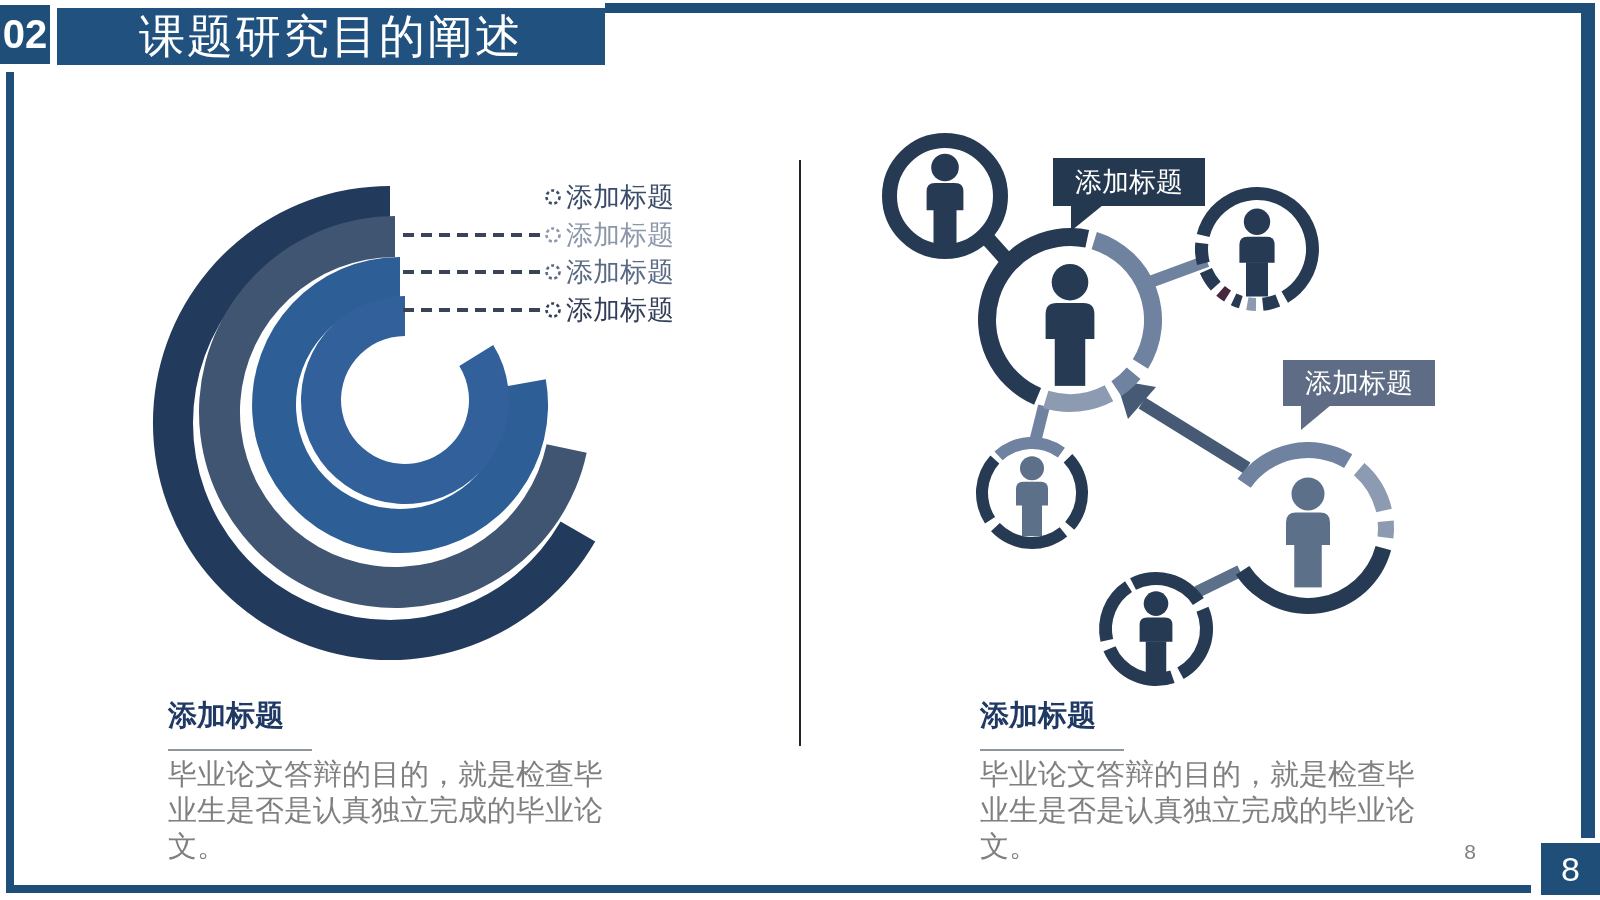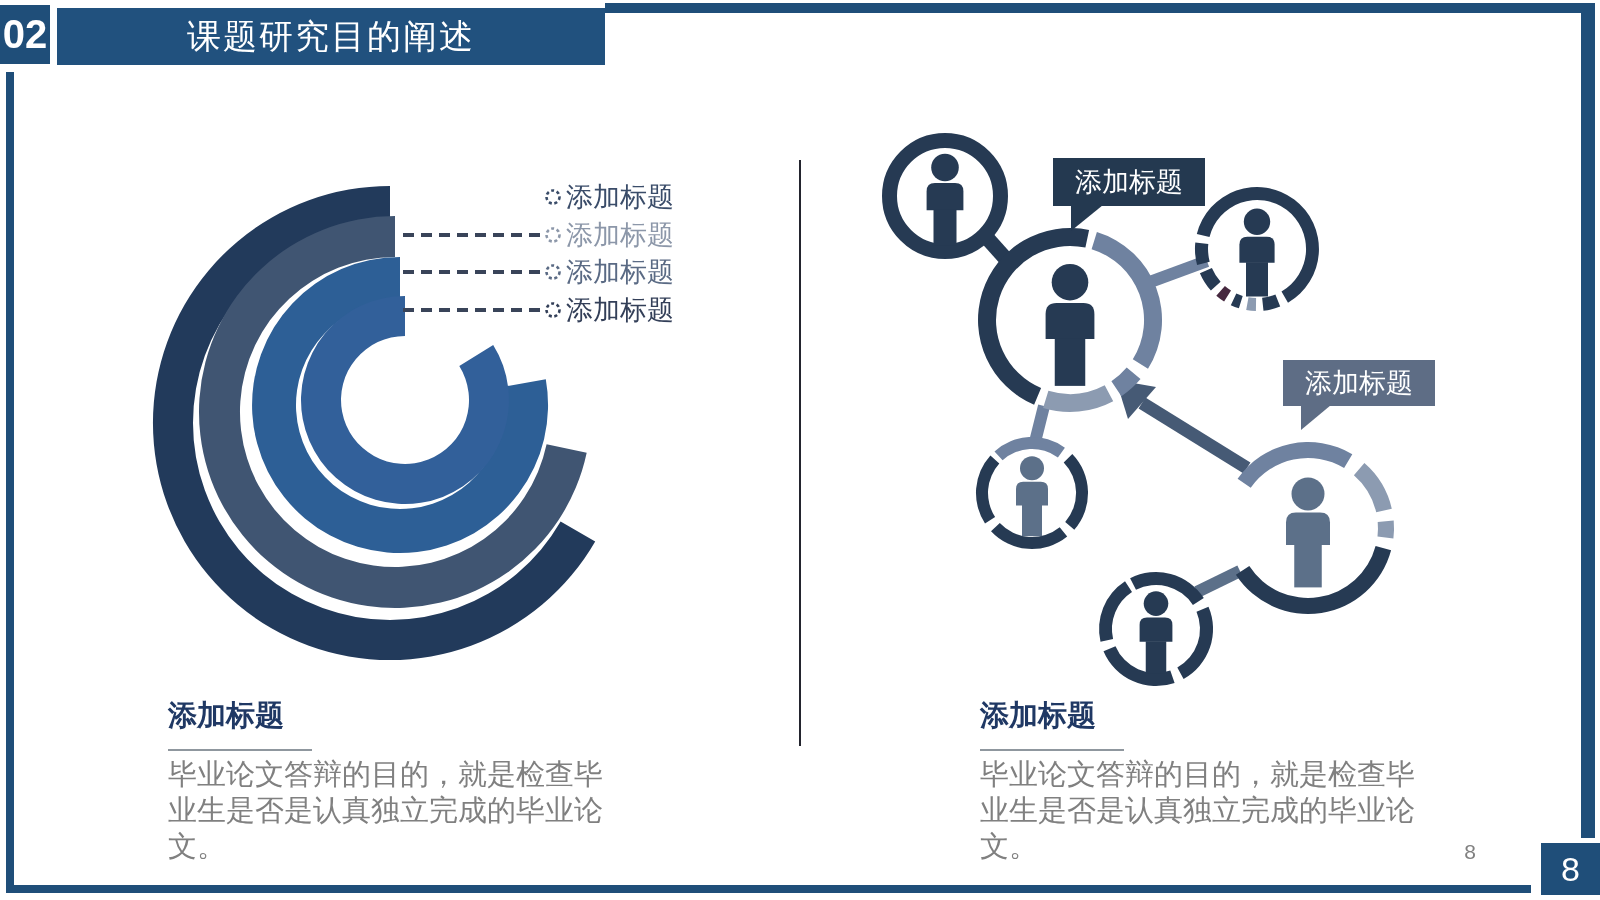--- a/index.html
+++ b/index.html
@@ -13,21 +13,21 @@
   #border-bottom{left:6px;top:885px;width:1525px;height:8px;}
   #border-right{left:1581px;top:3px;width:14px;height:835px;}
   #top-strip{left:605px;top:3px;width:990px;height:10px;}
   
   #num-box{
     position:absolute;left:0;top:5px;width:50px;height:59px;background:var(--frame);
     color:#fff;font-size:40px;font-weight:bold;display:flex;align-items:center;justify-content:center;
   }
   #title-bar{
     position:absolute;left:57px;top:8px;width:548px;height:57px;background:var(--titlebar);
-    color:#fff;font-size:34px;letter-spacing:2px;display:flex;align-items:center;justify-content:center;
+    color:#fff;font-size:46px;letter-spacing:2px;display:flex;align-items:center;justify-content:center;
   }
   
   #divider{position:absolute;left:799px;top:160px;width:2px;height:586px;background:var(--divider);}
   
   #scene{position:absolute;left:0;top:0;width:1600px;height:900px;}
   
   .arc-label{position:absolute;left:566px;font-size:27px;line-height:30px;white-space:nowrap;}
   
   .callout{
     position:absolute;color:#fff;font-size:27px;display:flex;align-items:center;justify-content:center;

